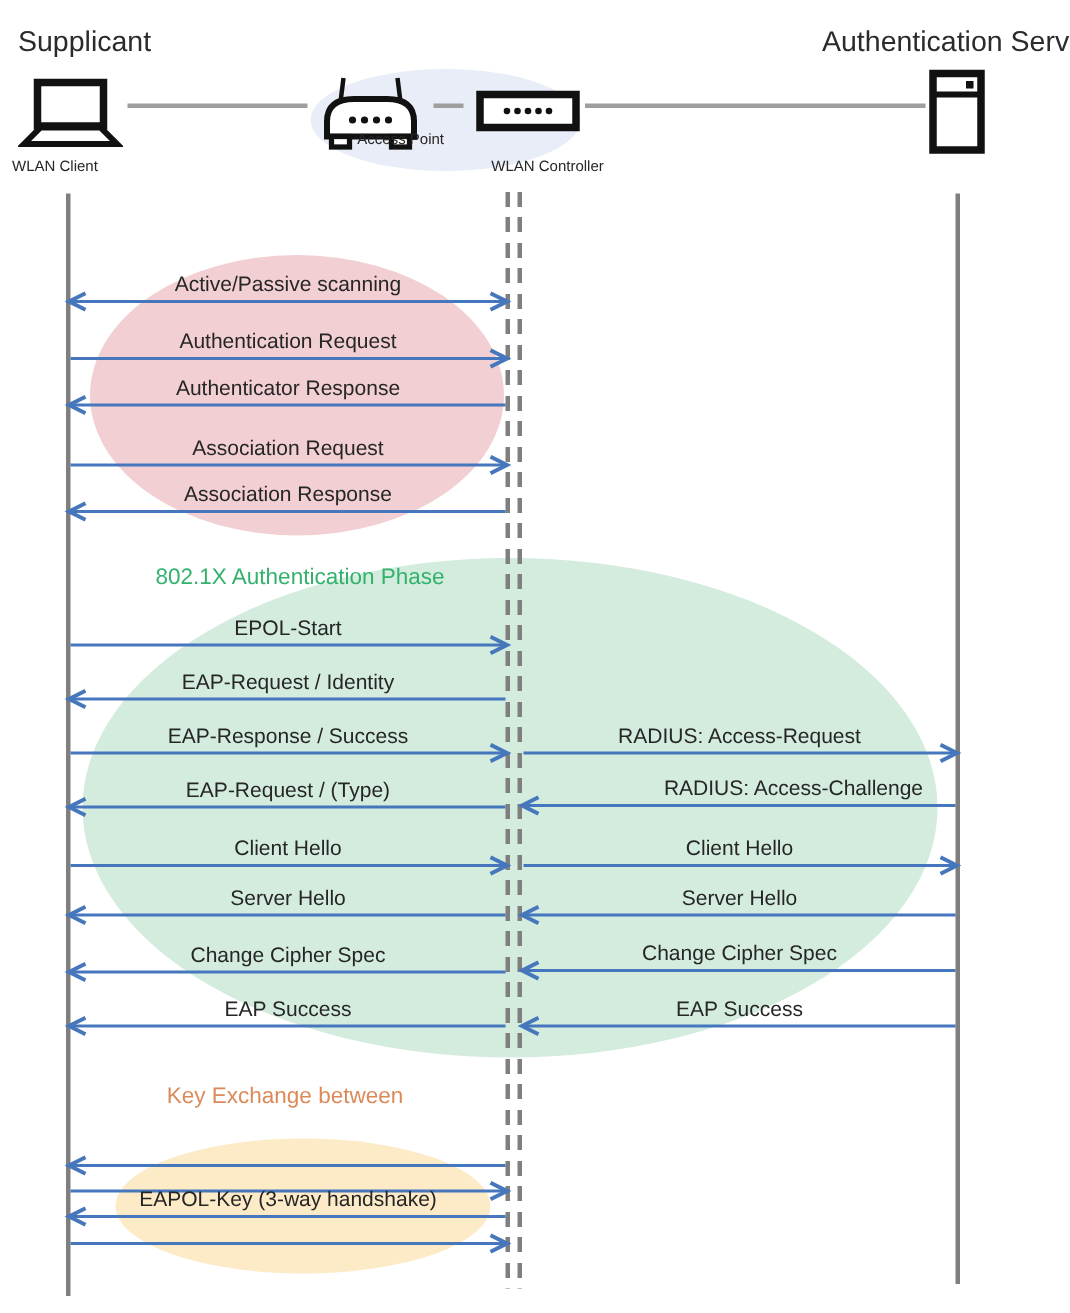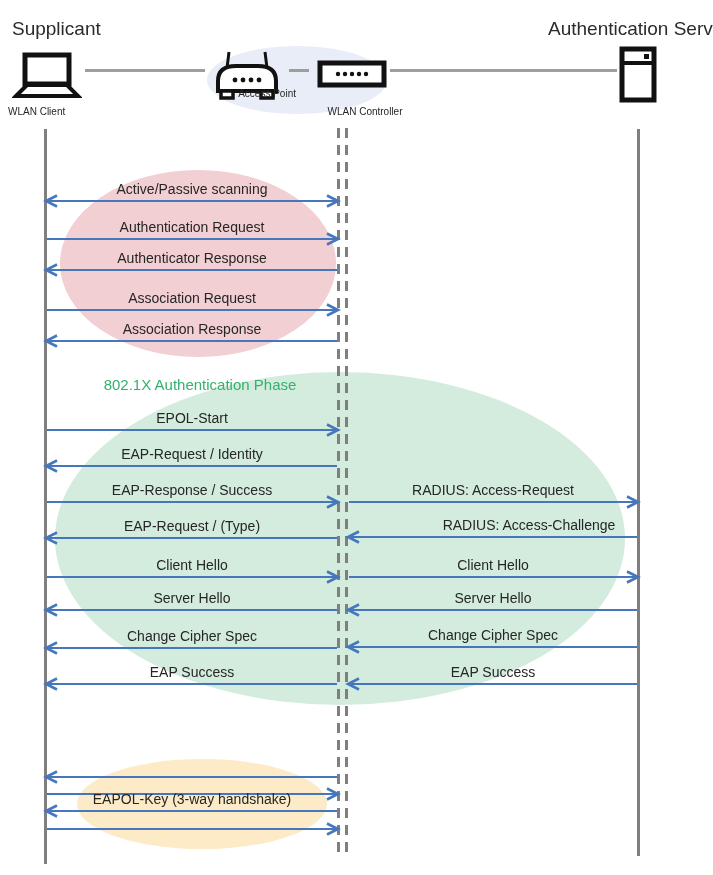--- a/index.html
+++ b/index.html
@@ -106,20 +106,21 @@
   <div class="device-label" id="dev-access-point">Access Point</div>
   <div class="device-label" id="dev-wlan-controller">WLAN Controller</div>
 
   <div class="lifeline" id="ll-left"></div>
   <div class="lifeline-dashed" id="ll-mid-a"></div>
   <div class="lifeline-dashed" id="ll-mid-b"></div>
   <div class="lifeline" id="ll-right"></div>
 
   <div class="phase-title" id="ti-p2" style="color: rgb(50, 178, 108);">802.1X Authentication Phase</div>
   <div class="phase-title" id="ti-p3" style="color: rgb(219, 138, 90);">
+    <div>Key Exchange between</div>
   </div>
 
   <svg id="arrows-layer" width="713" height="875">
       <g>
         <line x1="47" x2="337" y1="201" y2="201" stroke="#4677BD" stroke-width="2"></line>
         <path d="M 327 195.5 L 338 201 L 327 206.5" fill="none" stroke="#4677BD" stroke-width="2.6"></path>
         <path d="M 57 195.5 L 46 201 L 57 206.5" fill="none" stroke="#4677BD" stroke-width="2.6"></path>
       </g>
       <g>
         <line x1="47" x2="337" y1="239" y2="239" stroke="#4677BD" stroke-width="2"></line>

